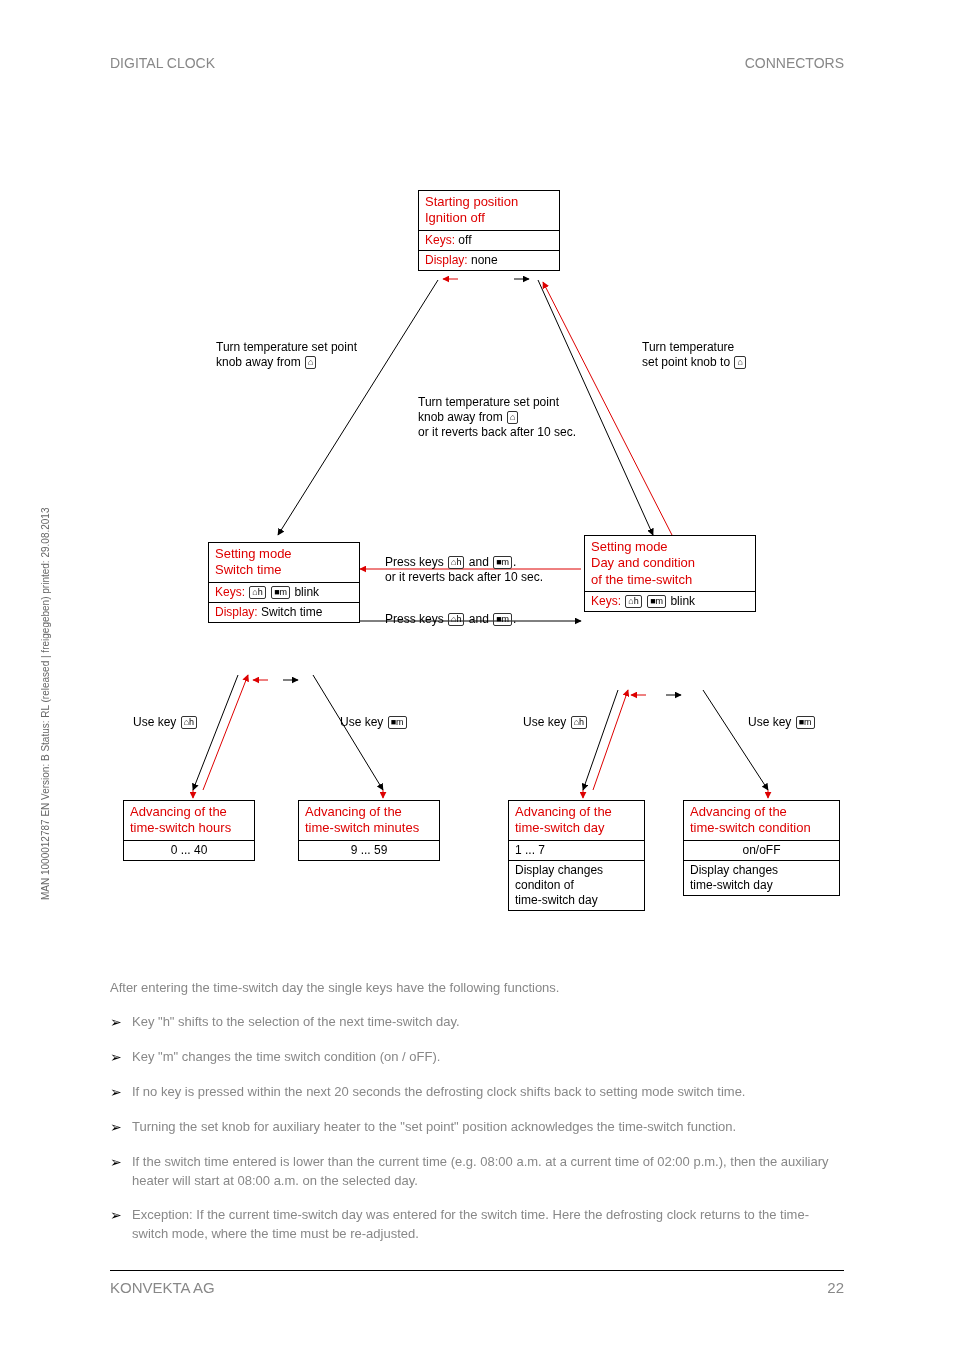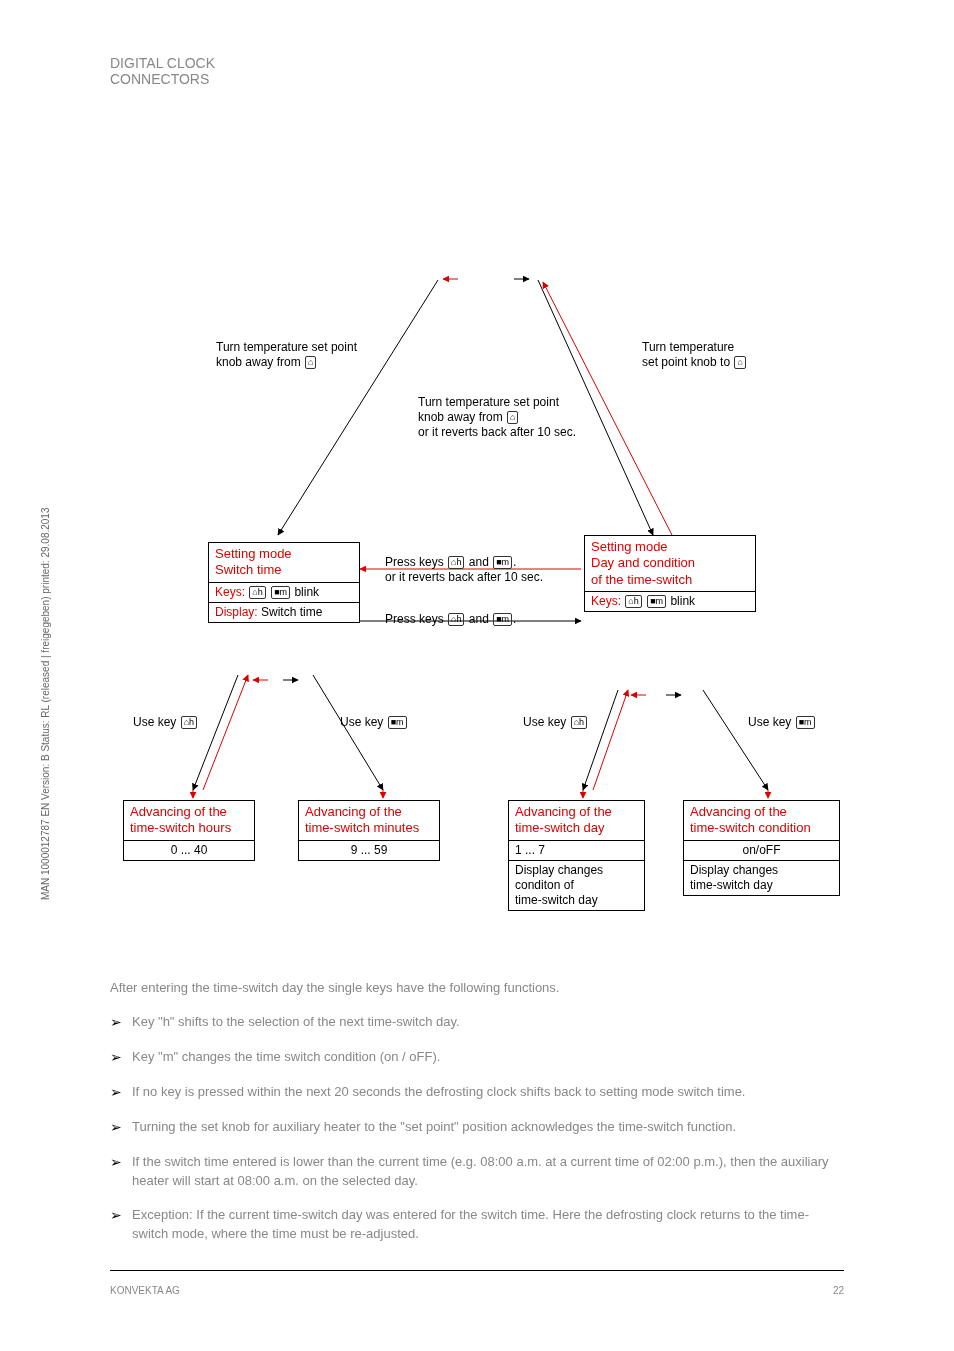--- a/index.html
+++ b/index.html
@@ -23,21 +23,20 @@
   }
   .top-header {
     position: absolute;
     top: 55px;
     left: 110px;
     right: 110px;
     display: flex;
     justify-content: space-between;
     color: #888;
     font-size: 14px;
-    flex-direction: column;
   }
   .flowchart {
     position: absolute;
     top: 105px;
     left: 108px;
     width: 740px;
     height: 836px;
   }
   .box {
     position: absolute;
@@ -103,21 +102,21 @@
     bottom: 80px;
     border-top: 1.5px solid #000;
   }
   .footer {
     position: absolute;
     left: 110px;
     right: 110px;
     bottom: 55px;
     display: flex;
     justify-content: space-between;
-    font-size: 10px;
+    font-size: 15px;
     color: #888;
   }
   svg.arrows {
     position:absolute;
     top:0; left:0;
   }
 </style>
 </head>
 <body>
 
@@ -173,20 +172,26 @@
     <path d="M420 745 v-10 h70 v10" stroke="#000" fill="none"></path>
     <path d="M595 745 h20" stroke="#000" marker-end="url(#ahb)" fill="none"></path>
     <path d="M595 745 v-10 h80 v10" stroke="#000" fill="none"></path>
 
     <line x1="85" y1="685" x2="85" y2="693" stroke="#d00" stroke-width="1" marker-end="url(#ahr)"></line>
     <line x1="275" y1="685" x2="275" y2="693" stroke="#d00" stroke-width="1" marker-end="url(#ahr)"></line>
     <line x1="475" y1="685" x2="475" y2="693" stroke="#d00" stroke-width="1" marker-end="url(#ahr)"></line>
     <line x1="660" y1="685" x2="660" y2="693" stroke="#d00" stroke-width="1" marker-end="url(#ahr)"></line>
   </svg>
 
+  <div class="box" style="left:310px; top:85px; width:140px;">
+    <div class="hdr" style="white-space:pre-line;">Starting position
+Ignition off</div>
+    <div class="sub"><span class="red">Keys:</span><span class="blk"> off</span></div>
+    <div class="sub"><span class="red">Display:</span><span class="blk"> none</span></div>
+  </div>
 
   <div class="label" style="left:108px; top:235px; white-space:pre-line;"><span>Turn temperature set point
 knob away from </span><span class="icon">⌂</span></div>
   <div class="label" style="left:490px; top:235px; white-space:pre-line;margin-left:44px;"><span>Turn temperature
 set point knob to </span><span class="icon">⌂</span></div>
   <div class="label" style="left:310px; top:290px; white-space:pre-line;">Turn temperature set point<br>knob away from <span class="icon">⌂</span><br>or it reverts back after 10 sec.</div>
 
   <div class="box" style="left:100px; top:437px; width:150px;">
     <div class="hdr" style="white-space:pre-line;">Setting mode
 Switch time</div>

